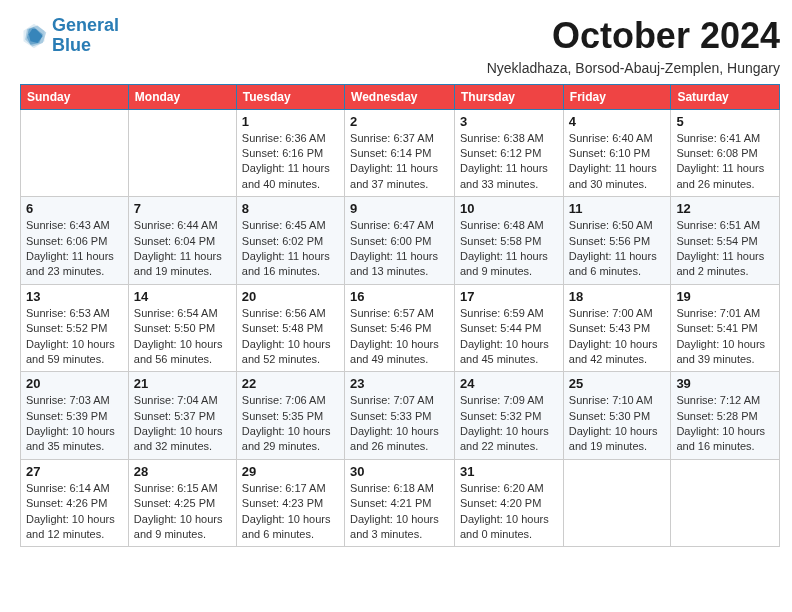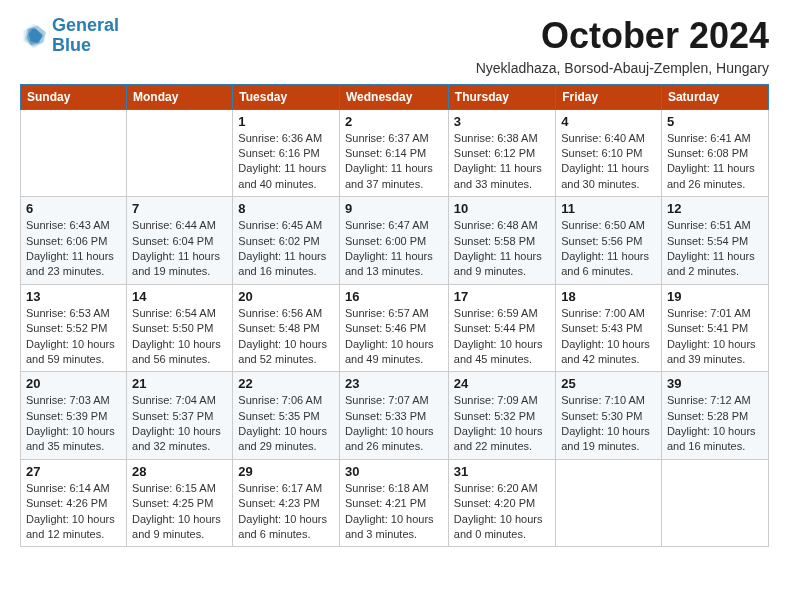--- a/index.html
+++ b/index.html
@@ -4,21 +4,21 @@
   <style>
     * { box-sizing: border-box; margin: 0; padding: 0; }
     body {
       font-family: Arial, sans-serif;
       background: #fff;
       width: 792px;
       min-height: 612px;
     }
     .page {
       width: 792px;
-      padding: 16px 23px 16px 20px;
+      padding: 16px 12px 16px 20px;
     }
     .header-row {
       display: flex;
       align-items: flex-start;
       justify-content: space-between;
       margin-bottom: 4px;
     }
     .logo {
       display: flex;
       align-items: center;
@@ -51,21 +51,21 @@
       color: #333;
       text-align: right;
       margin-bottom: 8px;
     }
     table {
       width: 100%;
       border-collapse: collapse;
       font-size: 11px;
     }
     thead th {
-      background: #c2410c;
+      background: #ef4444;
       color: #fff;
       padding: 5px 6px;
       text-align: left;
       font-size: 12px;
       font-weight: bold;
       border: 1px solid #2a7db5;
     }
     tbody td {
       border: 1px solid #ccc;
       vertical-align: top;

